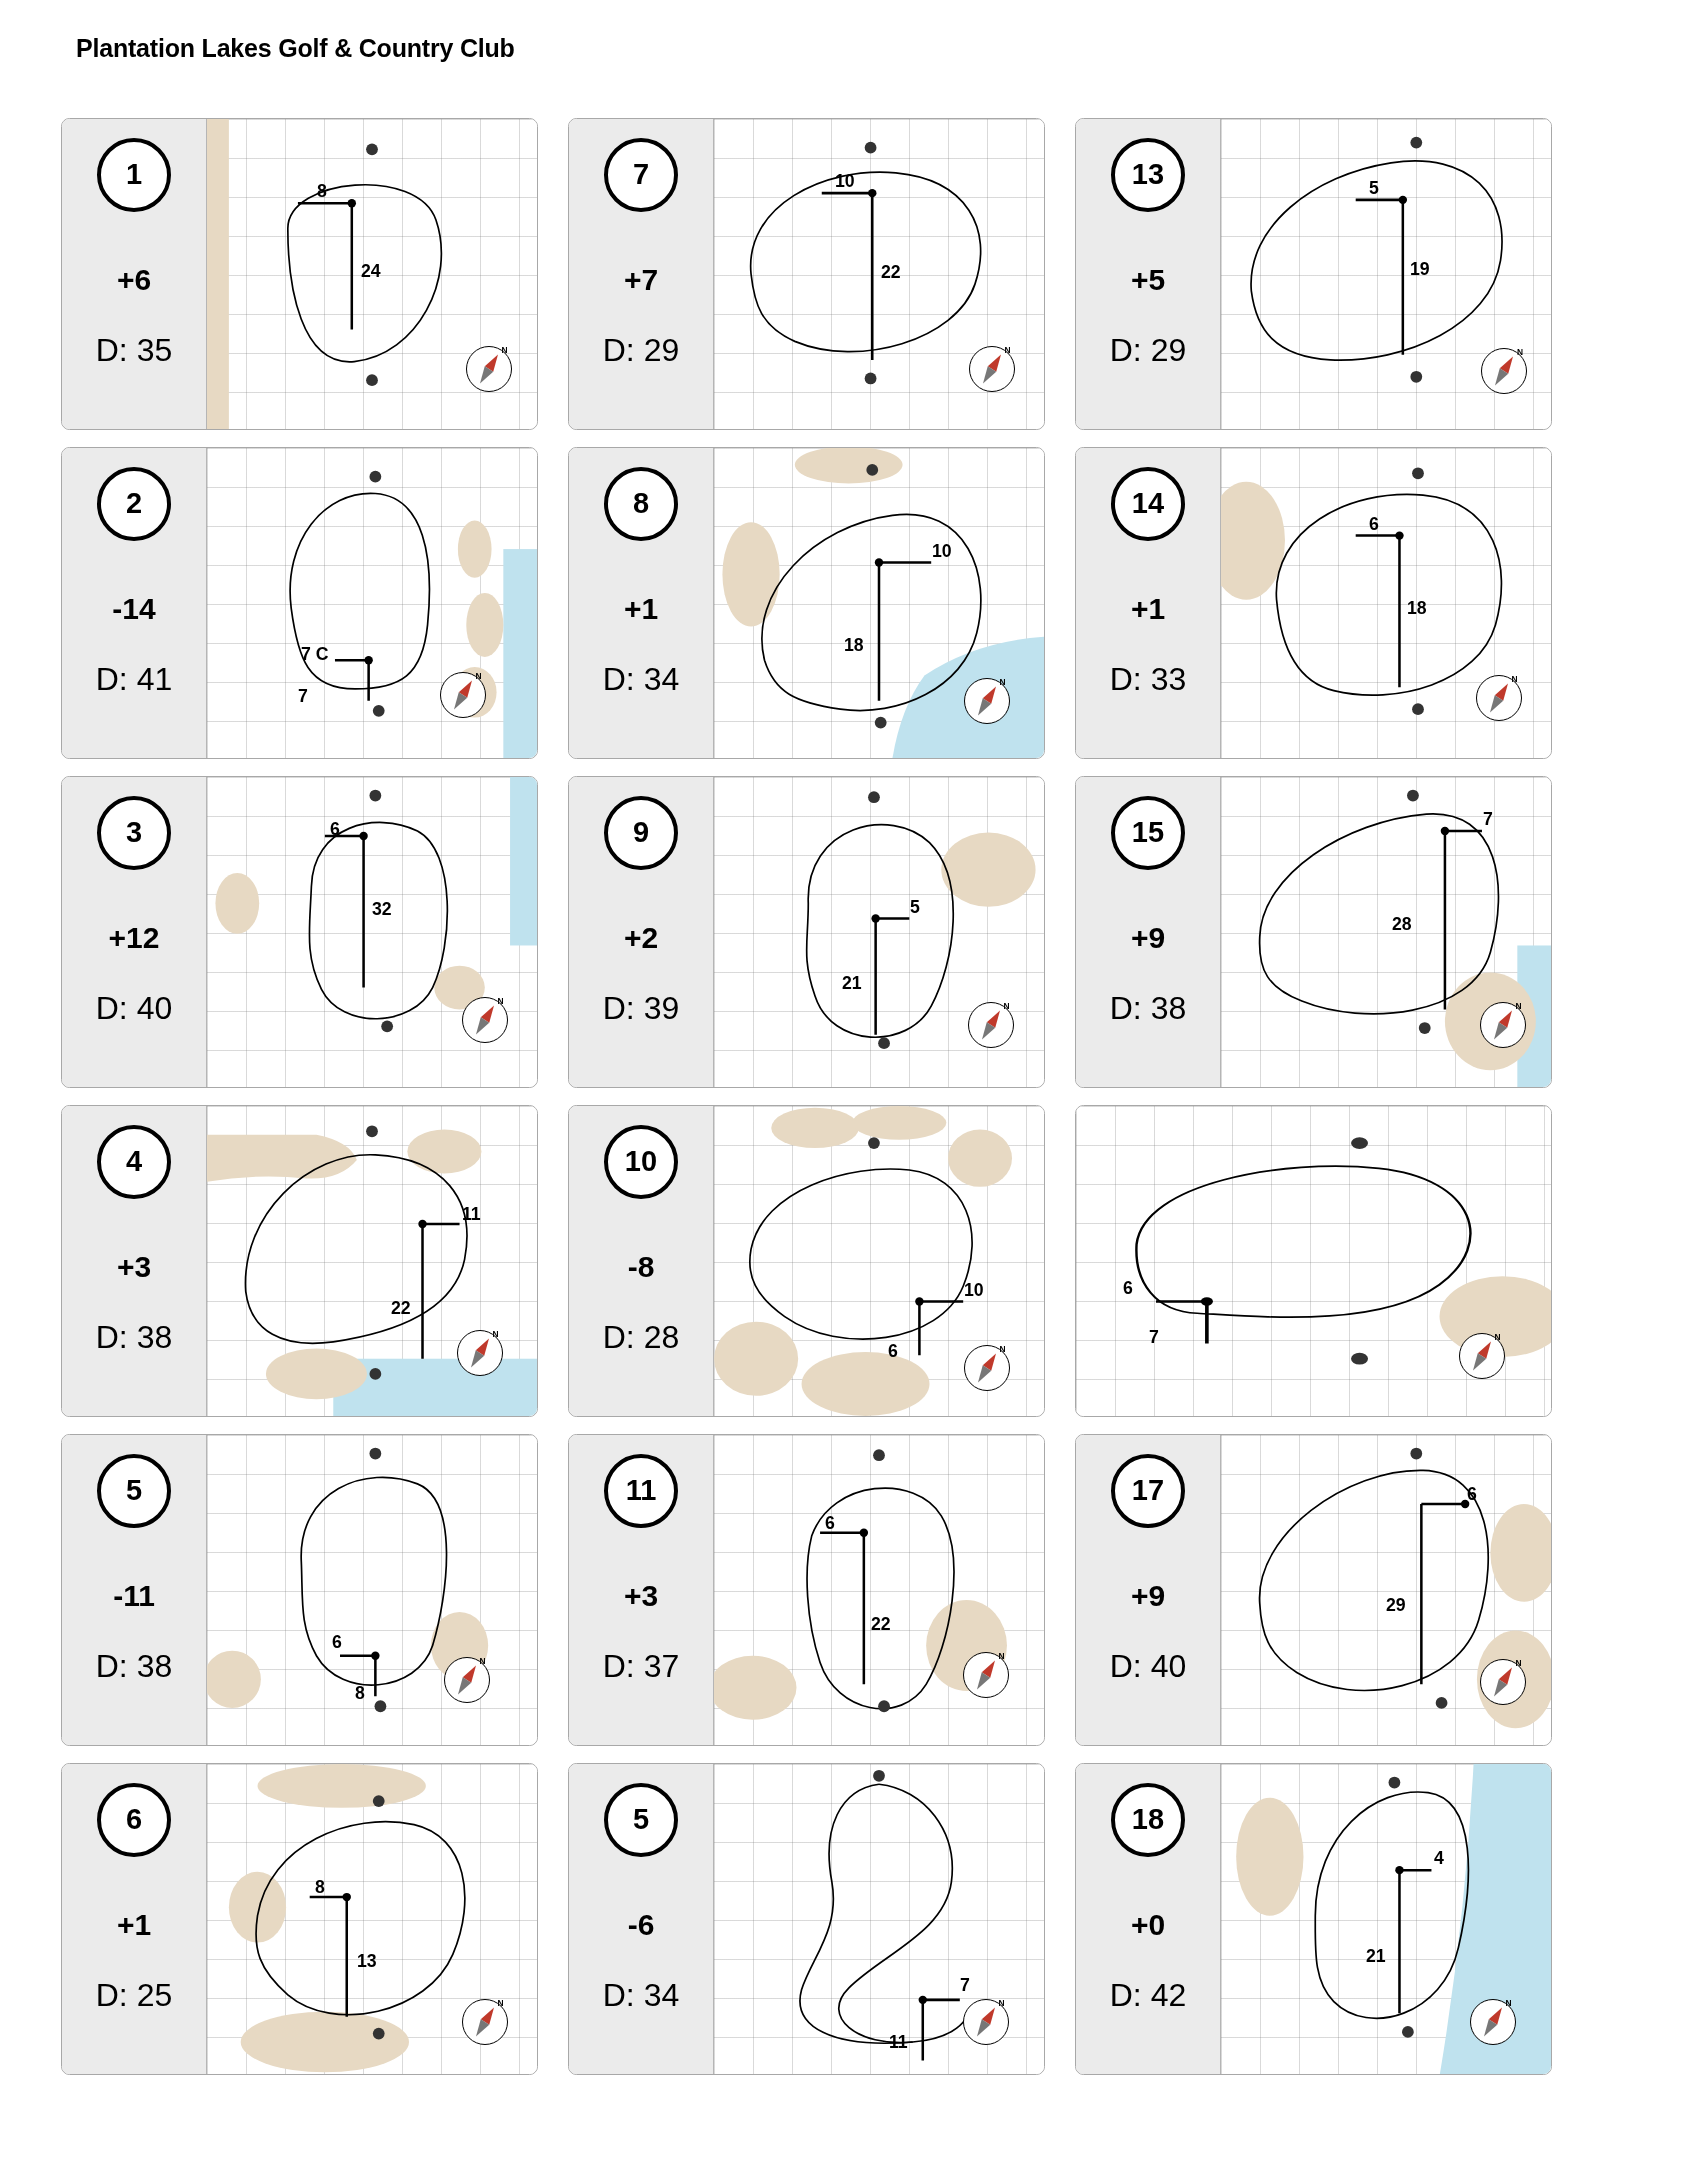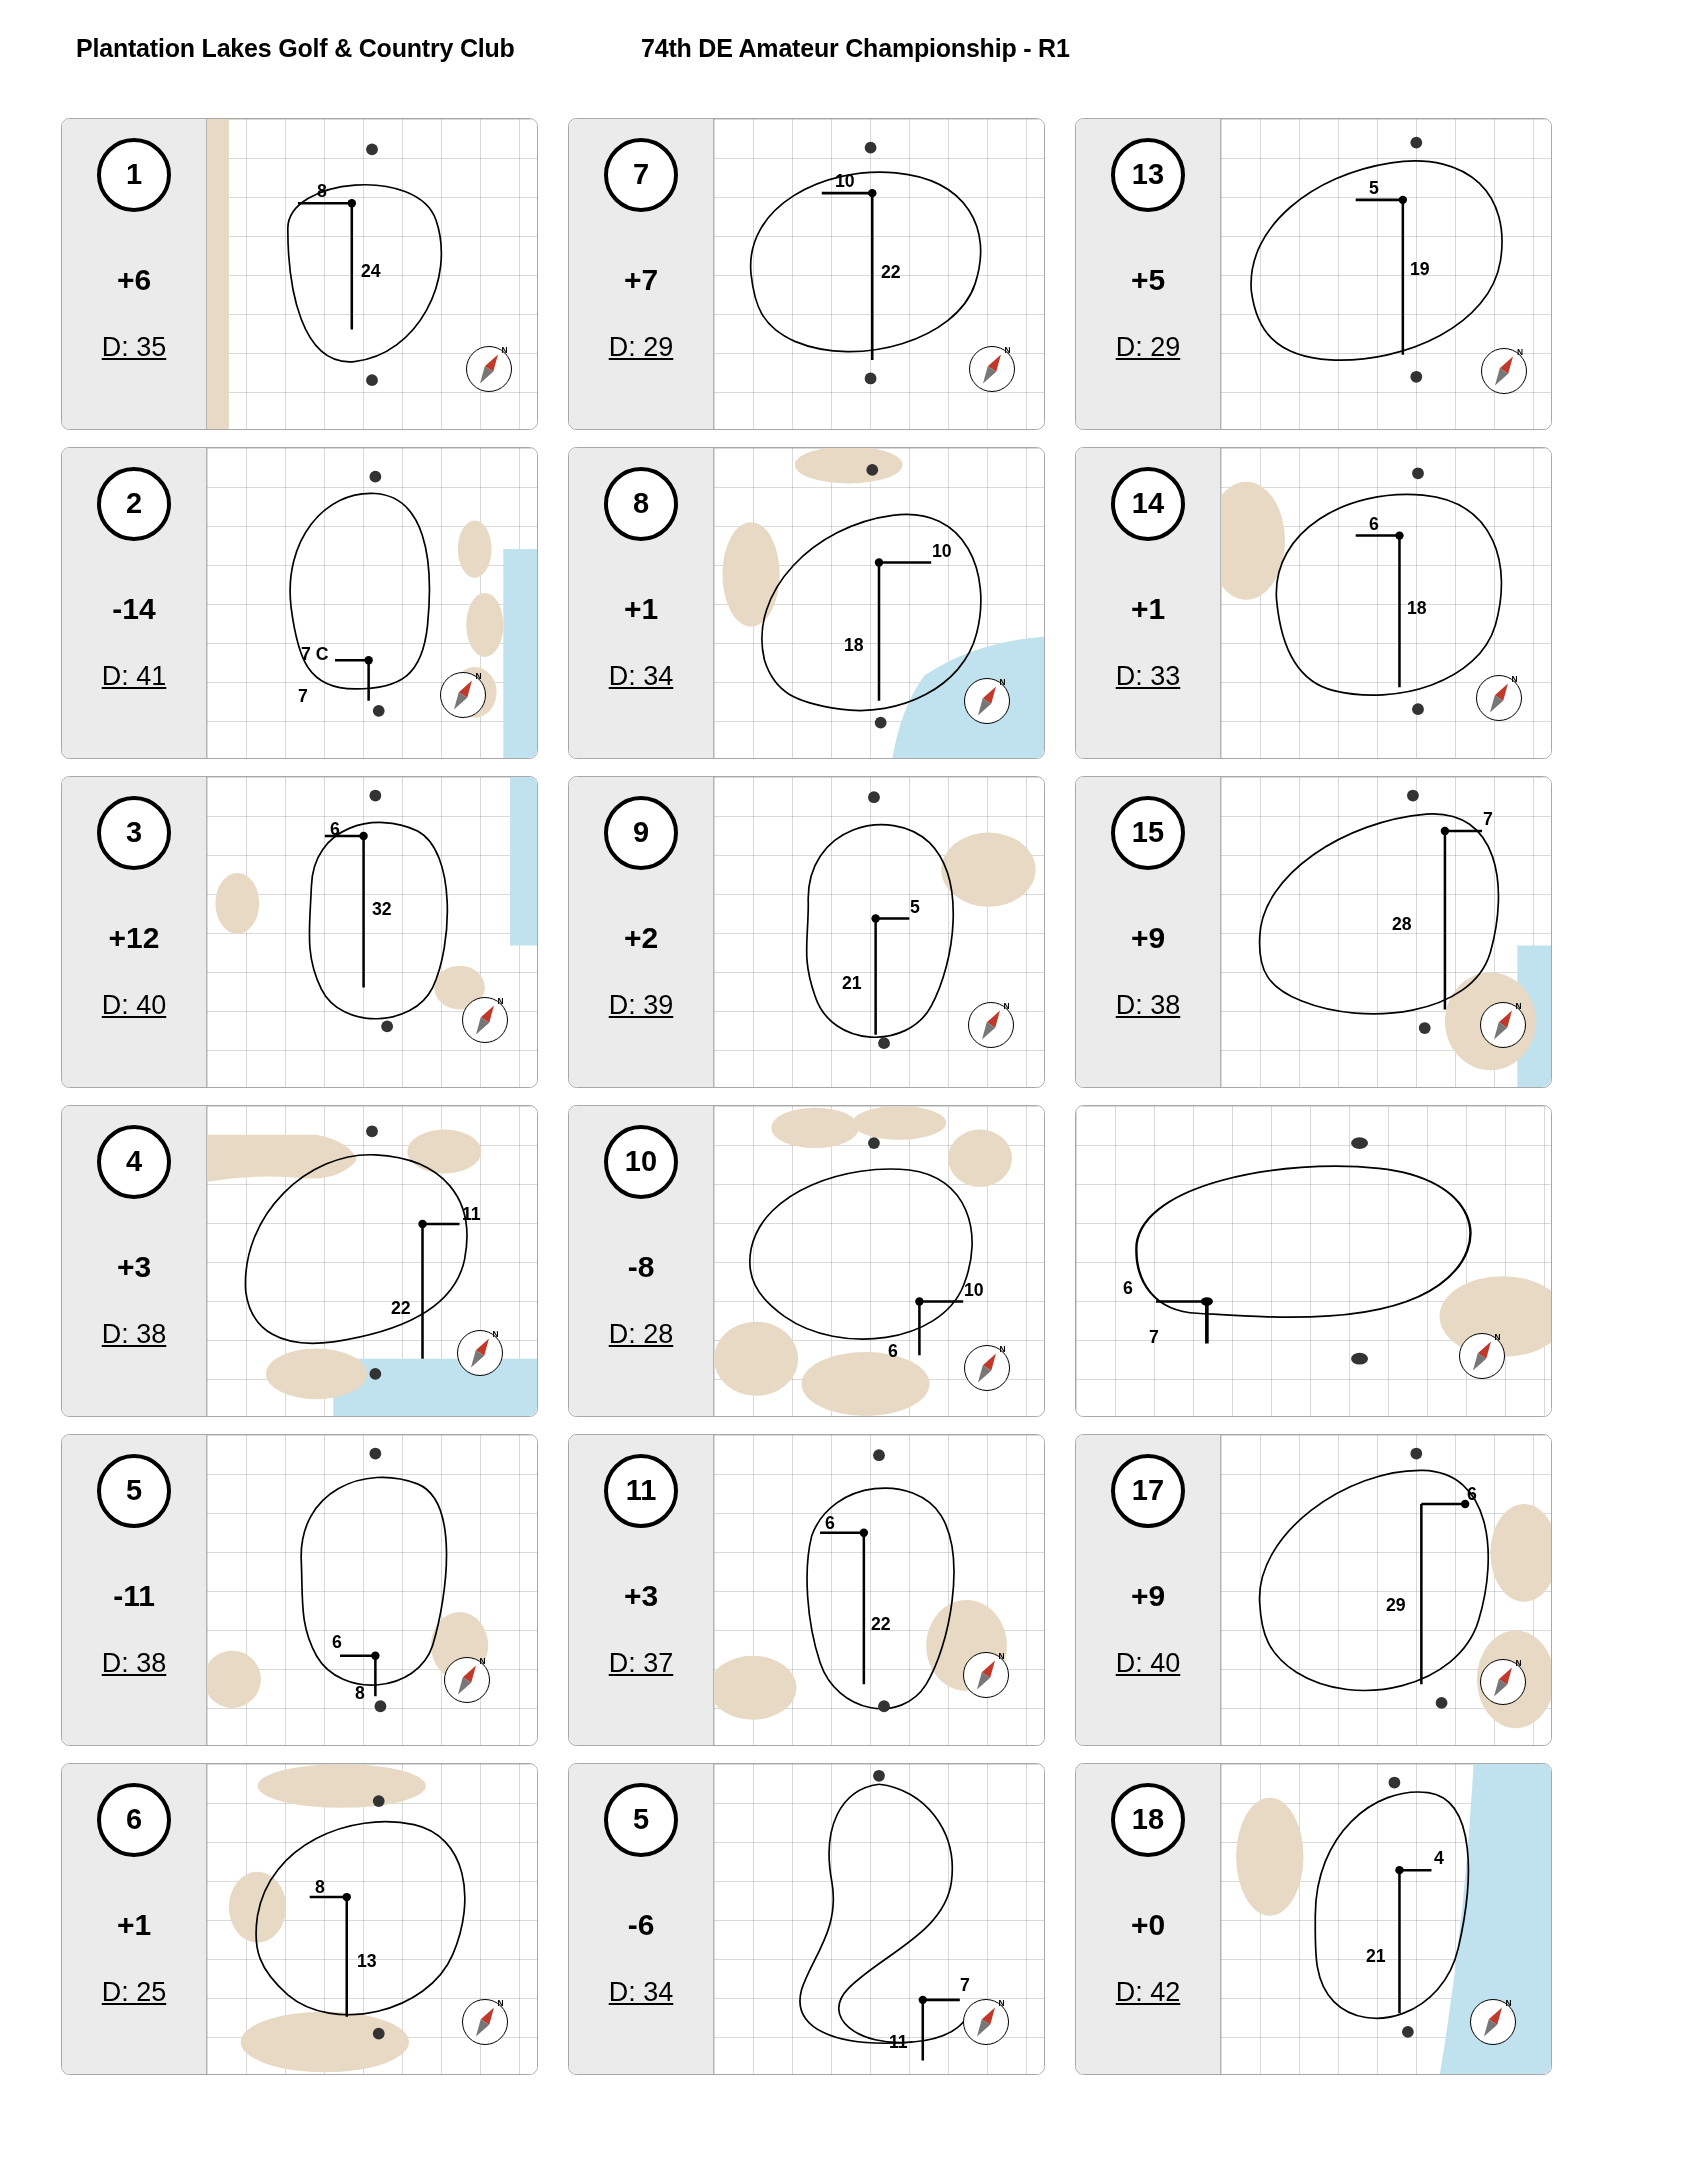--- a/index.html
+++ b/index.html
@@ -201,22 +201,21 @@
     font-weight: bold;
     background: #fff;
   }
   .hole-slope {
     margin-top: 51px;
     font-size: 30px;
     font-weight: bold;
   }
   .hole-dist {
     margin-top: 35px;
-    font-size: 27px;
-    text-decoration: underline;
+    font-size: 32px;
   }
   .hole-map {
     flex: 1;
     position: relative;
     background: #ffffff;
     overflow: hidden;
   }
   .grid-bg {
     position: absolute;
     inset: 0;
@@ -272,21 +271,20 @@
     color: #000;
   }
 </style>
 </head>
 <body>
 
 <div class="page">
 
   <div class="header">
     <div class="course-title">Plantation Lakes Golf &amp; Country Club</div>
-    <div class="event-title">74th DE Amateur Championship - R1</div>
   </div>
 
   <div class="columns">
 
     <div class="col">
 
       <div class="hole-card">
         <div class="hole-info">
           <div class="hole-num">1</div>
           <div class="hole-slope">+6</div>

